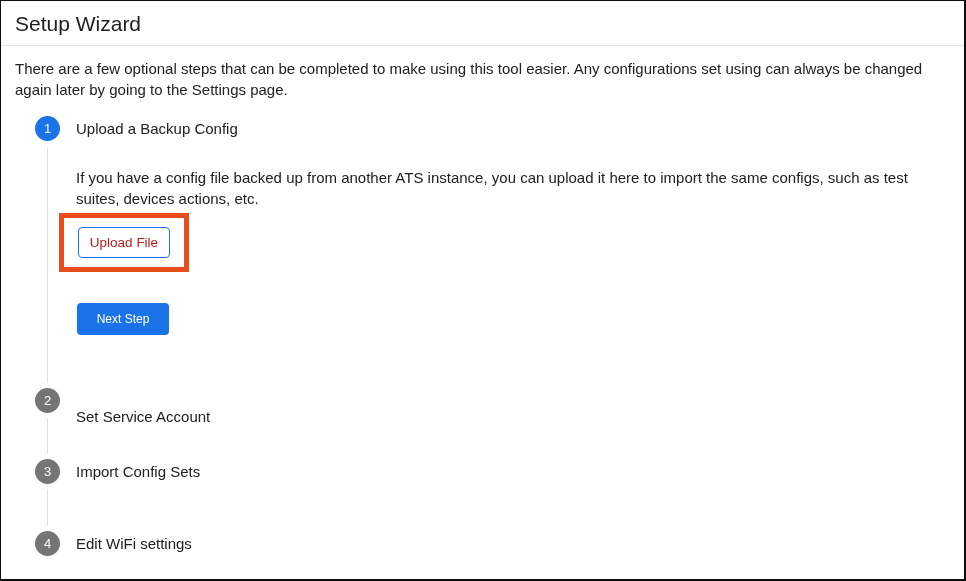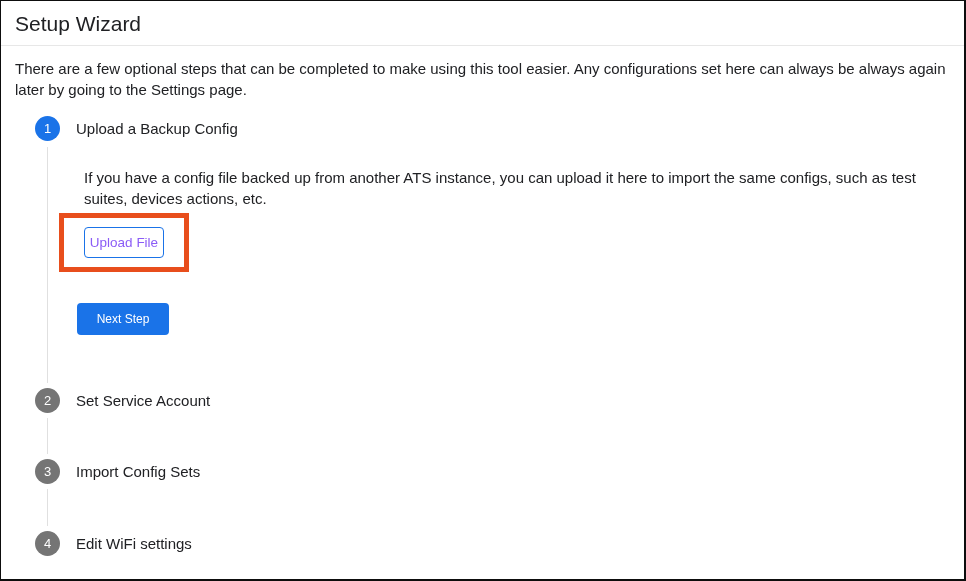--- a/index.html
+++ b/index.html
@@ -48,37 +48,37 @@
     text-align:right;
   }
 
   .connector {
     position:absolute; left:46px; width:1px;
     background:#e0e0e0;
   }
 
   .step-desc {
     position:absolute; left:75px; top:166px; width:865px;
-    font-size:15px; line-height:21px; color:#202124;margin-left:8px;
+    font-size:15px; line-height:21px; color:#202124;
   }
 
   .highlight-box {
     position:absolute; left:58px; top:212px;
     width:130px; height:59px;
     border:5px solid #e84e1c;
     display:flex; align-items:center; justify-content:center;
     background:transparent;
   }
 
   .btn-outline {
-    width:80px; height:31px;
+    width:92px; height:31px;
     background:#ffffff;
     border:1px solid #1a73e8;
     border-radius:4px;
-    color:#8b5cf6;
+    color:#b91c1c;
     font-family:"Liberation Sans", sans-serif;
     font-size:13.5px;
     cursor:pointer;
   }
 
   .btn-primary {
     position:absolute; left:76px; top:302px;
     width:92px; height:32px;
     background:#1a73e8;
     border:none; border-radius:4px;
@@ -90,41 +90,41 @@
 </style>
 </head>
 <body>
 
 <div class="page">
 
   <h1 class="page-title">Setup Wizard</h1>
 
   <div class="header-divider"></div>
 
-  <p class="page-desc">There are a few optional steps that can be completed to make using this tool easier. Any configurations set here can always be always again later by going to the Settings page.</p>
+  <p class="page-desc">There are a few optional steps that can be completed to make using this tool easier. Any configurations set using can always be changed again later by going to the Settings page.</p>
 
   <div class="step-circle active" style="top:115px">
     <span>1</span>
   </div>
   <div class="step-label" style="top:115px">Upload a Backup Config</div>
 
   <div class="connector" style="top:146px; height:236px"></div>
 
   <p class="step-desc">If you have a config file backed up from another ATS instance, you can upload it here to import the same configs, such as test suites, devices actions, etc.</p>
 
   <div class="highlight-box">
     <button class="btn-outline">Upload File</button>
   </div>
 
   <button class="btn-primary">Next Step</button>
 
   <div class="step-circle inactive" style="top:387px">
     <span>2</span>
   </div>
-  <div class="step-label" style="top:387px">Set Service Account</div>
+  <div class="step-label" style="top:403px">Set Service Account</div>
 
   <div class="connector" style="top:417px; height:36px"></div>
 
   <div class="step-circle inactive" style="top:458px">
     <span>3</span>
   </div>
   <div class="step-label" style="top:458px">Import Config Sets</div>
 
   <div class="connector" style="top:488px; height:37px"></div>
 

